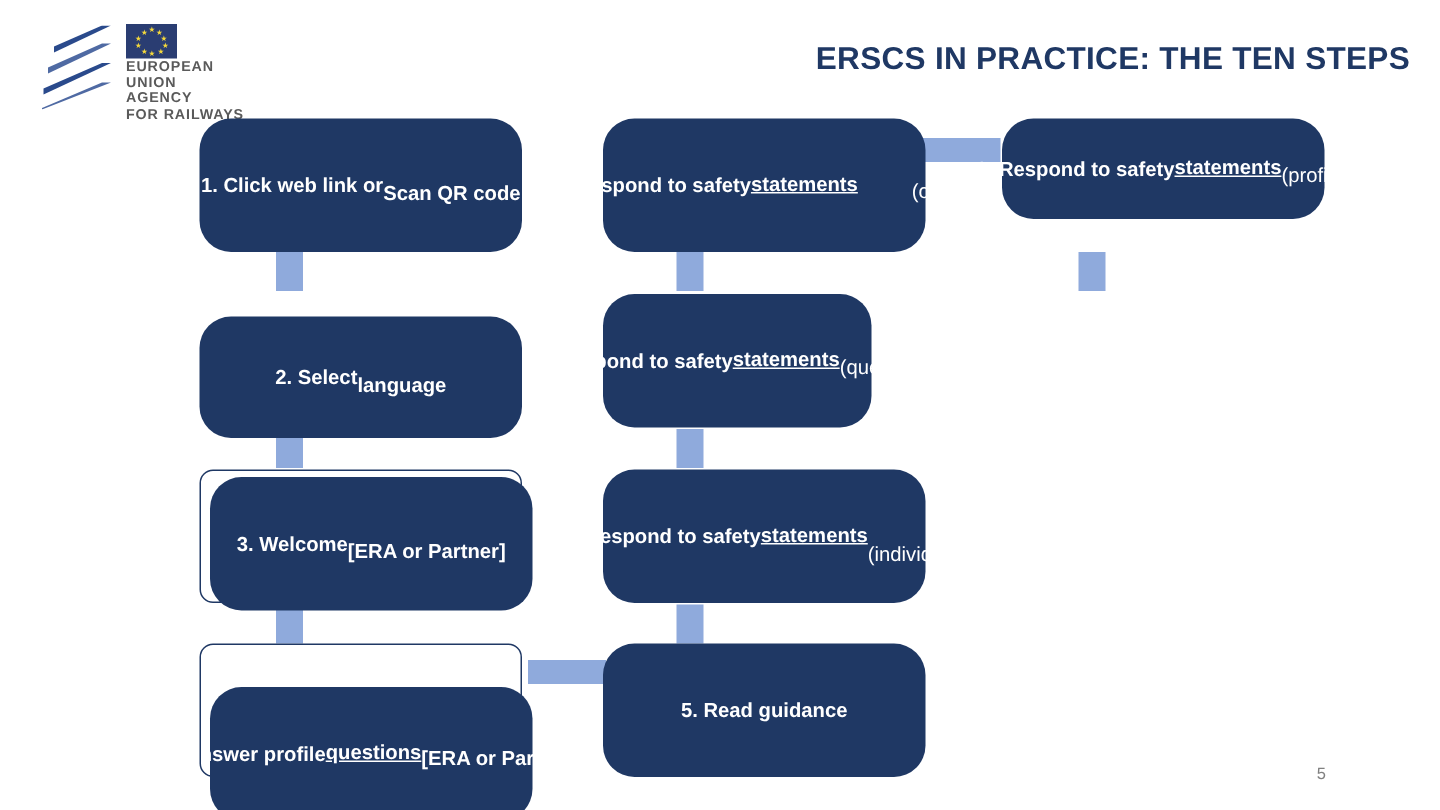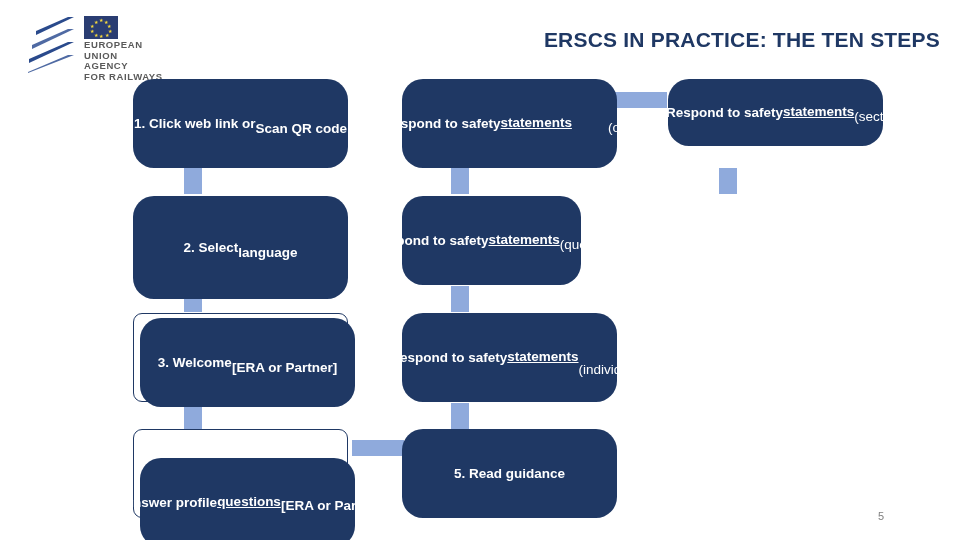--- a/index.html
+++ b/index.html
@@ -174,21 +174,21 @@
 
   <div class="conn-h" style="left:613px; top:92px; width:54px;"></div>
 
   <div class="conn-v" style="left:719px; top:168px; height:26px;"></div>
 
   <div class="box" style="left:133px; top:79px; width:215px; height:89px;">
     <div class="line">1. Click web link or</div>
     <div class="line spaced">Scan QR code</div>
   </div>
 
-  <div class="box" style="left:133px; top:196px; width:215px; height:103px;">
+  <div class="box" style="left:133px; top:211px; width:215px; height:81px;">
     <div class="line">2. Select</div>
     <div class="line spaced">language</div>
   </div>
 
   <div class="box-outline" style="left:133px; top:313px; width:215px; height:89px;"></div>
   <div class="box" style="left:140px; top:318px; width:215px; height:89px;">
     <div class="line">3. Welcome</div>
     <div class="line spaced">[ERA or Partner]</div>
   </div>
 
@@ -217,19 +217,19 @@
 
   <div class="box" style="left:402px; top:79px; width:215px; height:89px;padding-left:40px;">
     <div class="line">8. Respond to safety</div>
     <div class="line" style="margin-top:-2px;"><u>statements</u></div>
     <div class="line sub" style="margin-top:7px;margin-left:36px;">(organisation)</div>
   </div>
 
   <div class="box" style="left:668px; top:79px; width:215px; height:67px;">
     <div class="line">9. Respond to safety</div>
     <div class="line" style="margin-top:-2px;"><u>statements</u></div>
-    <div class="line sub" style="margin-top:7px;">(sector)</div>
+    <div class="line sub" style="margin-top:7px;">(profile)</div>
   </div>
 
 
   <div id="page-number">5</div>
 
 </div>
 
 </body></html>

